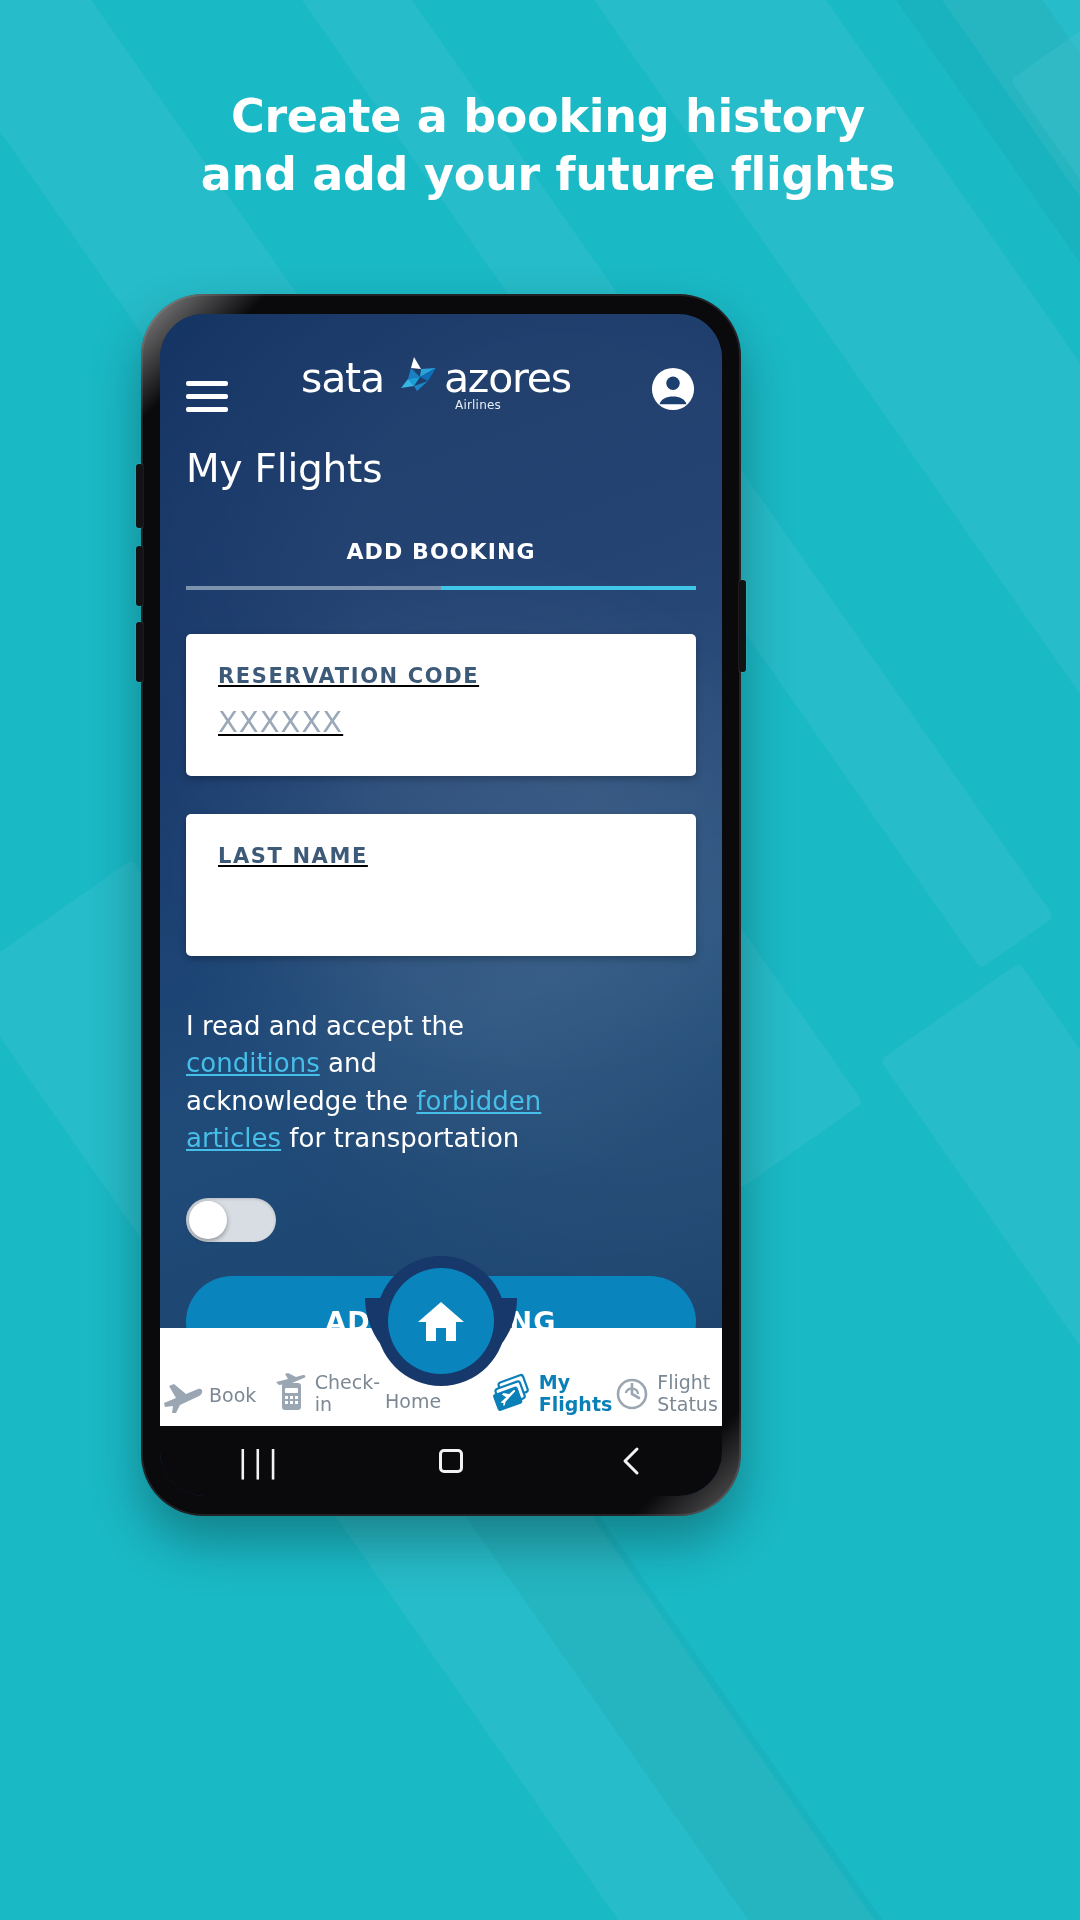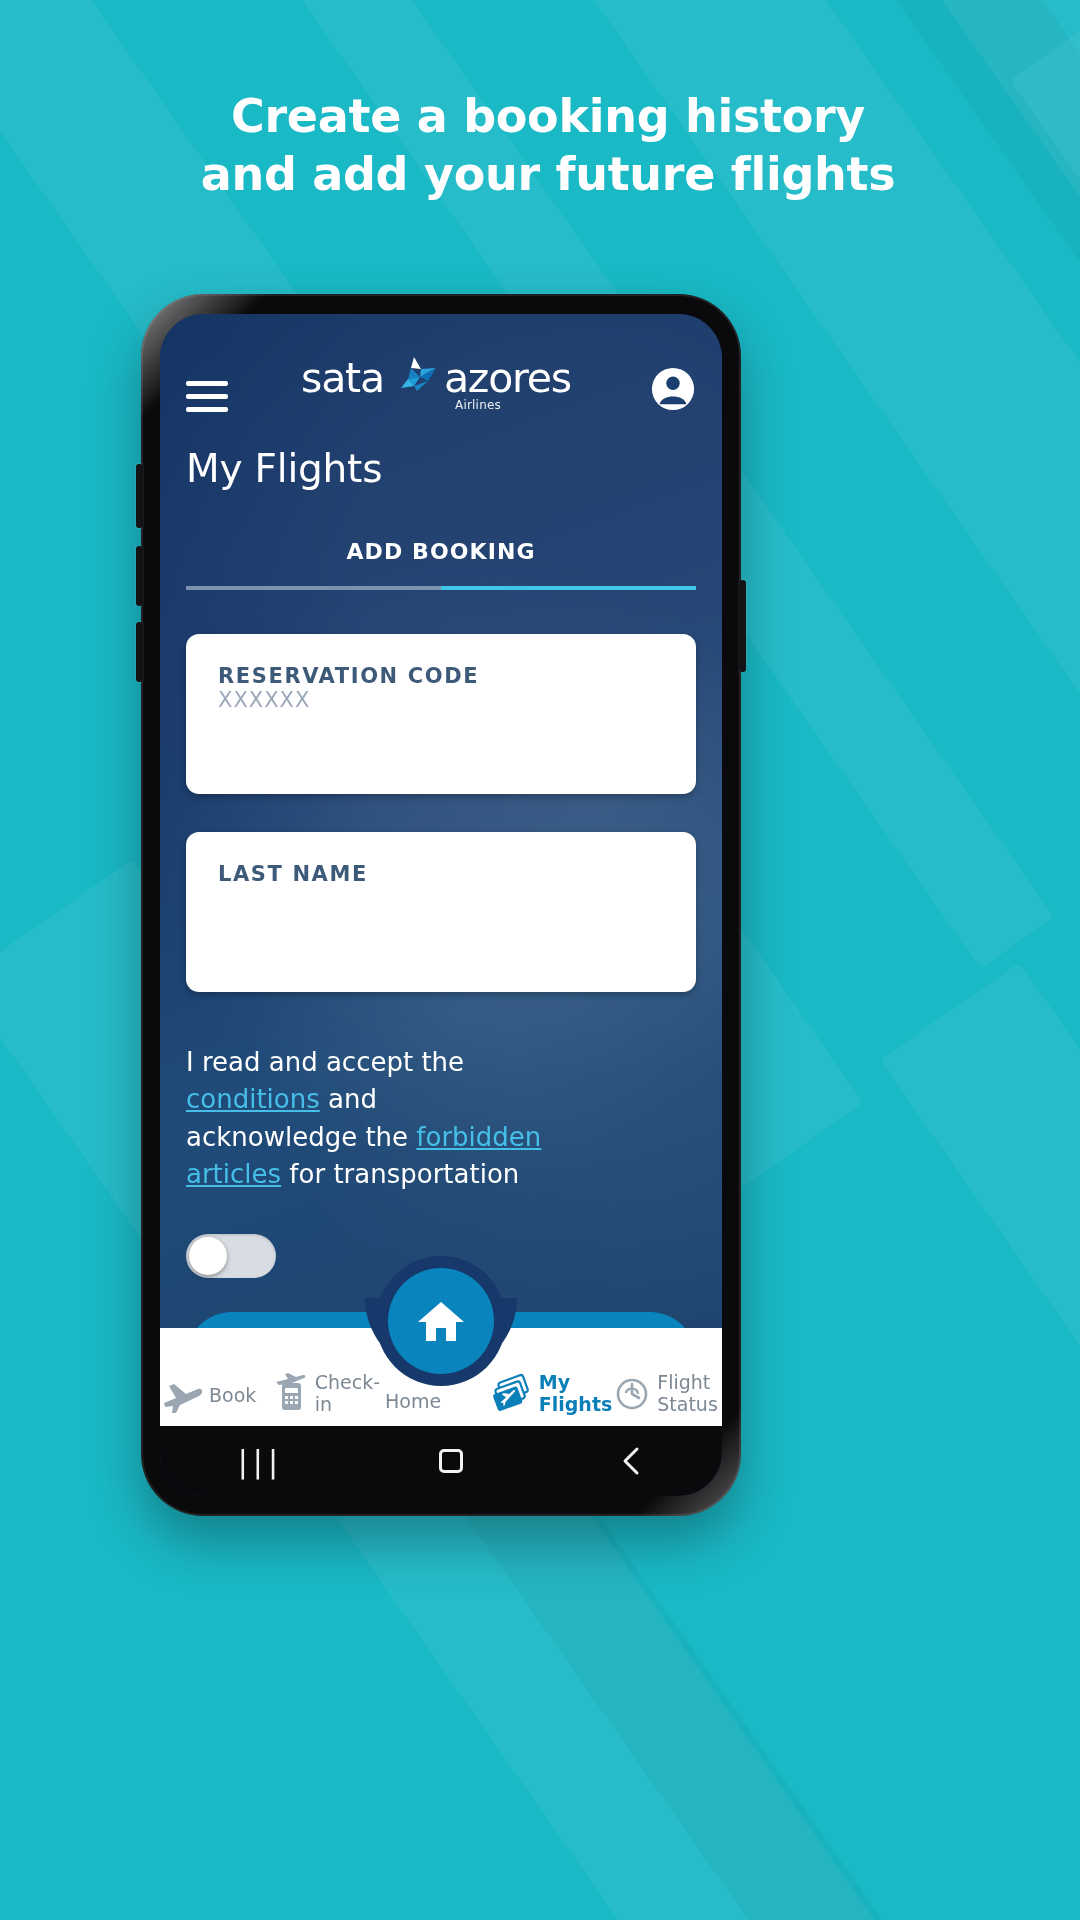--- a/index.html
+++ b/index.html
@@ -107,28 +107,29 @@
   .tab.inactive { color:#8fa6c2; }
   .tab.active   { color:#ffffff; }
   .tab-underline { position:relative; margin:0 26px; height:4px; display:flex; }
   .tab-underline .u { flex:1; }
   .tab-underline .u.dim    { background:#7d93ad; }
   .tab-underline .u.bright { background:#3fc6e8; }
 
   
   .fields { position:relative; padding:44px 26px 0 26px; }
   .field {
-    background:#ffffff; border-radius:13px; height:160px;
+    background:#ffffff; border-radius:5px; height:142px;
     padding:30px 32px 0 32px; margin-bottom:38px;
     box-shadow:0 3px 7px rgba(0,0,0,0.26);
+    text-decoration:underline;
   }
   .field-label {
     color:#3d5a79; font-size:21px; font-weight:bold; letter-spacing:1.6px;
   }
-  .field-value { color:#9aa8b8; font-size:21px; margin-top:0; letter-spacing:1px; }
+  .field-value { color:#9aa8b8; font-size:29px; margin-top:17px; letter-spacing:1px; }
 
   
   .consent {
     position:relative; display:flex; align-items:flex-start;
     padding:14px 26px 0 26px; gap:14px;flex-direction:column;
   }
   .consent-text {
     flex:1; color:#ffffff; font-size:26px; line-height:1.44; max-width:362px;
   }
   .consent-text a { color:#46bfe8; text-decoration:underline; }

